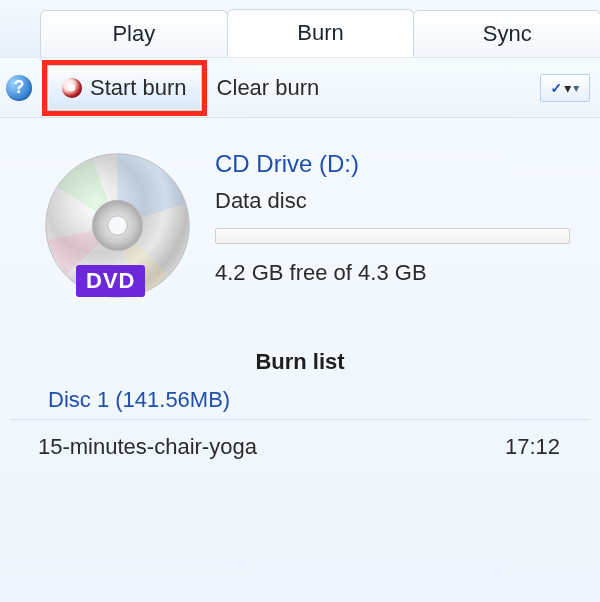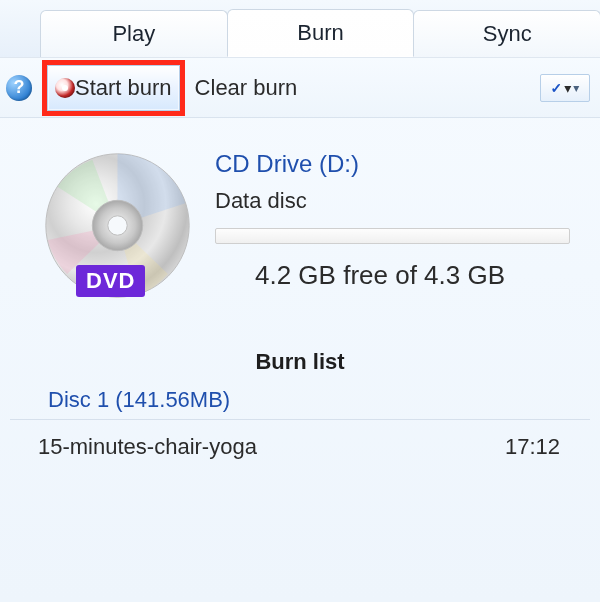--- a/index.html
+++ b/index.html
@@ -69,22 +69,23 @@
   }
   .highlight-box {
     border: 5px solid #ff2a1a;
     box-sizing: border-box;
     display: flex;
     align-items: center;
   }
   .start-burn-btn {
     display: flex;
     align-items: center;
+    gap: 8px;
     height: 44px;
-    padding: 0 7px;
+    padding: 0 14px;
     background: linear-gradient(to bottom,#ffffff,#eaf3ff 50%,#d7e9fd);
     border: 1px solid #b7cfe8;
     box-shadow: 0 0 0 1px rgba(255,255,255,.6) inset;
     font-size: 22px;
   }
   .burn-icon {
     width: 20px; height: 20px;
     border-radius: 50%;
     background: radial-gradient(circle at 35% 35%, #fff, #ffe1e1 30%, #c62828 60%, #8b1717);
     box-shadow: inset -1px -1px 2px rgba(0,0,0,.3);
@@ -143,21 +144,21 @@
   .drive-type { margin-bottom: 14px; font-size: 22px; }
   .progress-track {
     width: 100%;
     height: 16px;
     background: linear-gradient(to bottom,#fdfdfd,#f0f0f0);
     border: 1px solid #cfcfcf;
     border-radius: 2px;
     box-sizing: border-box;
     margin-bottom: 16px;
   }
-  .free-text { font-size: 26px; margin-left: 40px; }
+  .free-text { font-size: 22px; }
 
   
   .list-header {
     text-align: center;
     font-weight: 700;
     font-size: 22px;
     padding: 16px 0 12px;
     color: #1e1e1e;
   }
   .disc-label {

